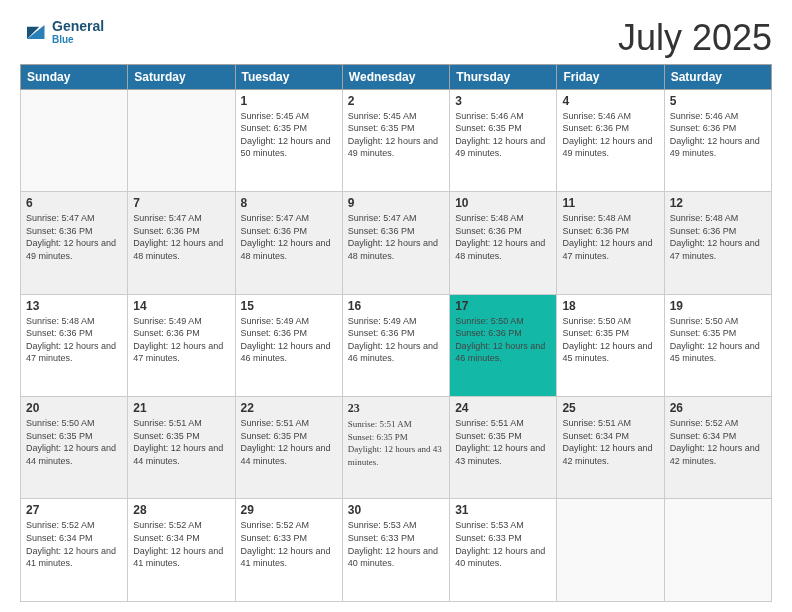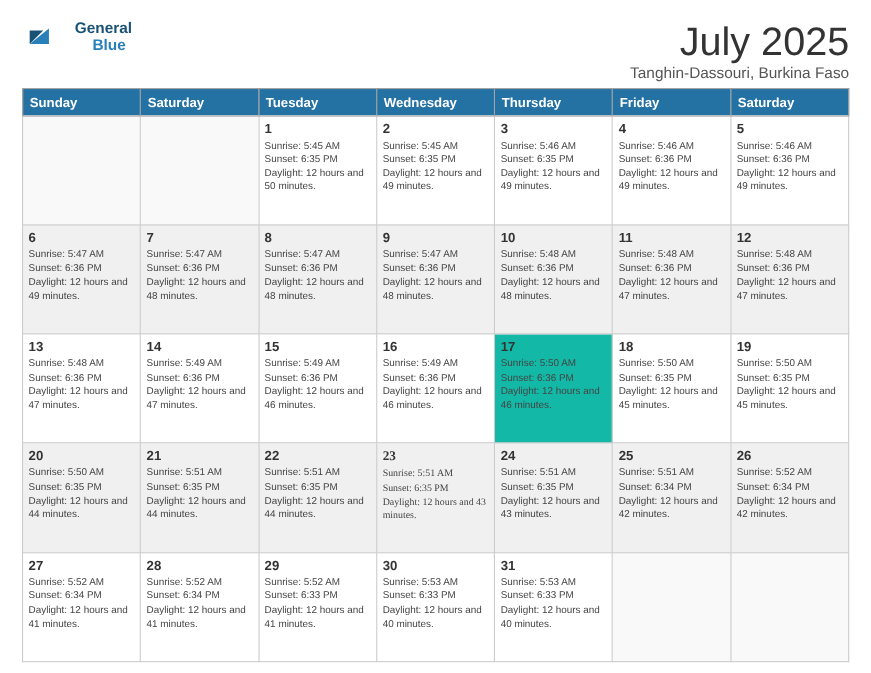--- a/index.html
+++ b/index.html
@@ -19,21 +19,21 @@
     }
     .header {
       display: flex;
       align-items: flex-start;
       justify-content: space-between;
       margin-bottom: 6px;
     }
     .logo {
       display: flex;
       align-items: center;
-      gap: 20px;
+      gap: 4px;
     }
     .logo-icon {
       width: 28px;
       height: 28px;
     }
     .title-block {
       text-align: right;
     }
     .main-title {
       font-size: 36px;
@@ -89,26 +89,25 @@
 
 <div class="page">
   <div class="header">
     <div class="logo">
       <svg class="logo-icon" viewBox="0 0 32 32">
         <polygon points="8,24 28,8 28,24" fill="#2980b9"></polygon>
         <polygon points="8,24 22,10 8,10" fill="#1a5276"></polygon>
       </svg>
       <div>
         <div style="font-size:14px;font-weight:bold;color:#1a5276;line-height:1.1;">General</div>
-        <div style="font-size:14px;font-weight:bold;color:#2980b9;line-height:1.1;margin-left:16px;">Blue</div>
+        <div style="font-size:10px;font-weight:bold;color:#2980b9;line-height:1.1;">Blue</div>
       </div>
     </div>
     <div class="title-block">
       <div class="main-title">July 2025</div>
-      <div class="subtitle">Tanghin-Dassouri, Burkina Faso</div>
     </div>
   </div>
 
   <table class="calendar">
     <thead>
       <tr id="weekday-header">
       <th>Sunday</th>
           <th>Saturday</th>
           <th>Tuesday</th>
           <th>Wednesday</th>

